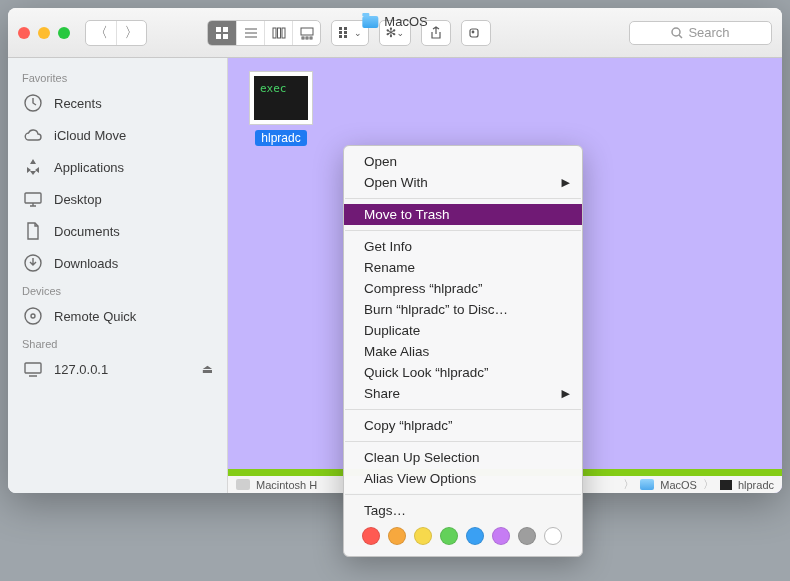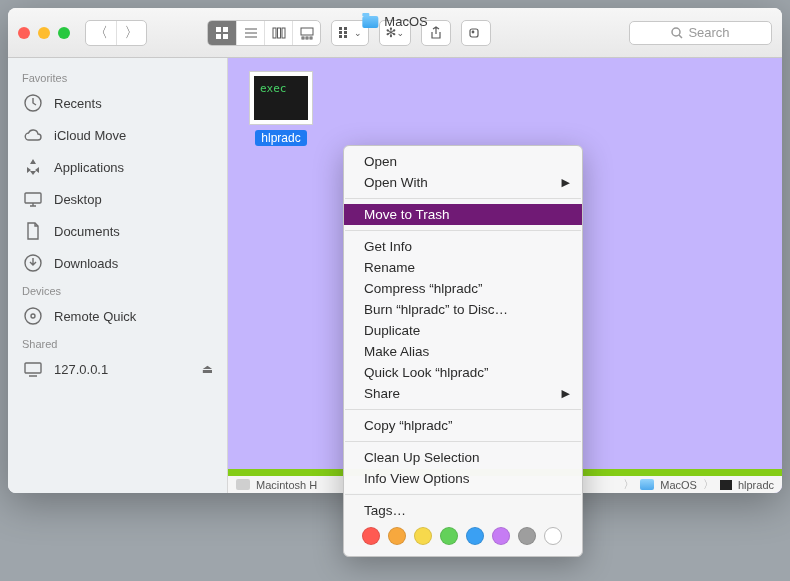--- a/index.html
+++ b/index.html
@@ -305,21 +305,21 @@
     <div class="mitem">
       <span>Copy “hlpradc”</span>
 
     </div>
     <div class="msep"></div>
     <div class="mitem">
       <span>Clean Up Selection</span>
 
     </div>
     <div class="mitem">
-      <span>Info View Options</span>
+      <span>Alias View Options</span>
 
     </div>
     <div class="msep"></div>
     <div class="mitem">
       <span>Tags…</span>
 
     </div>
     <div class="tagdots">
       <div class="tdot" style="background:#ff5a52"></div>
       <div class="tdot" style="background:#f7a83e"></div>

